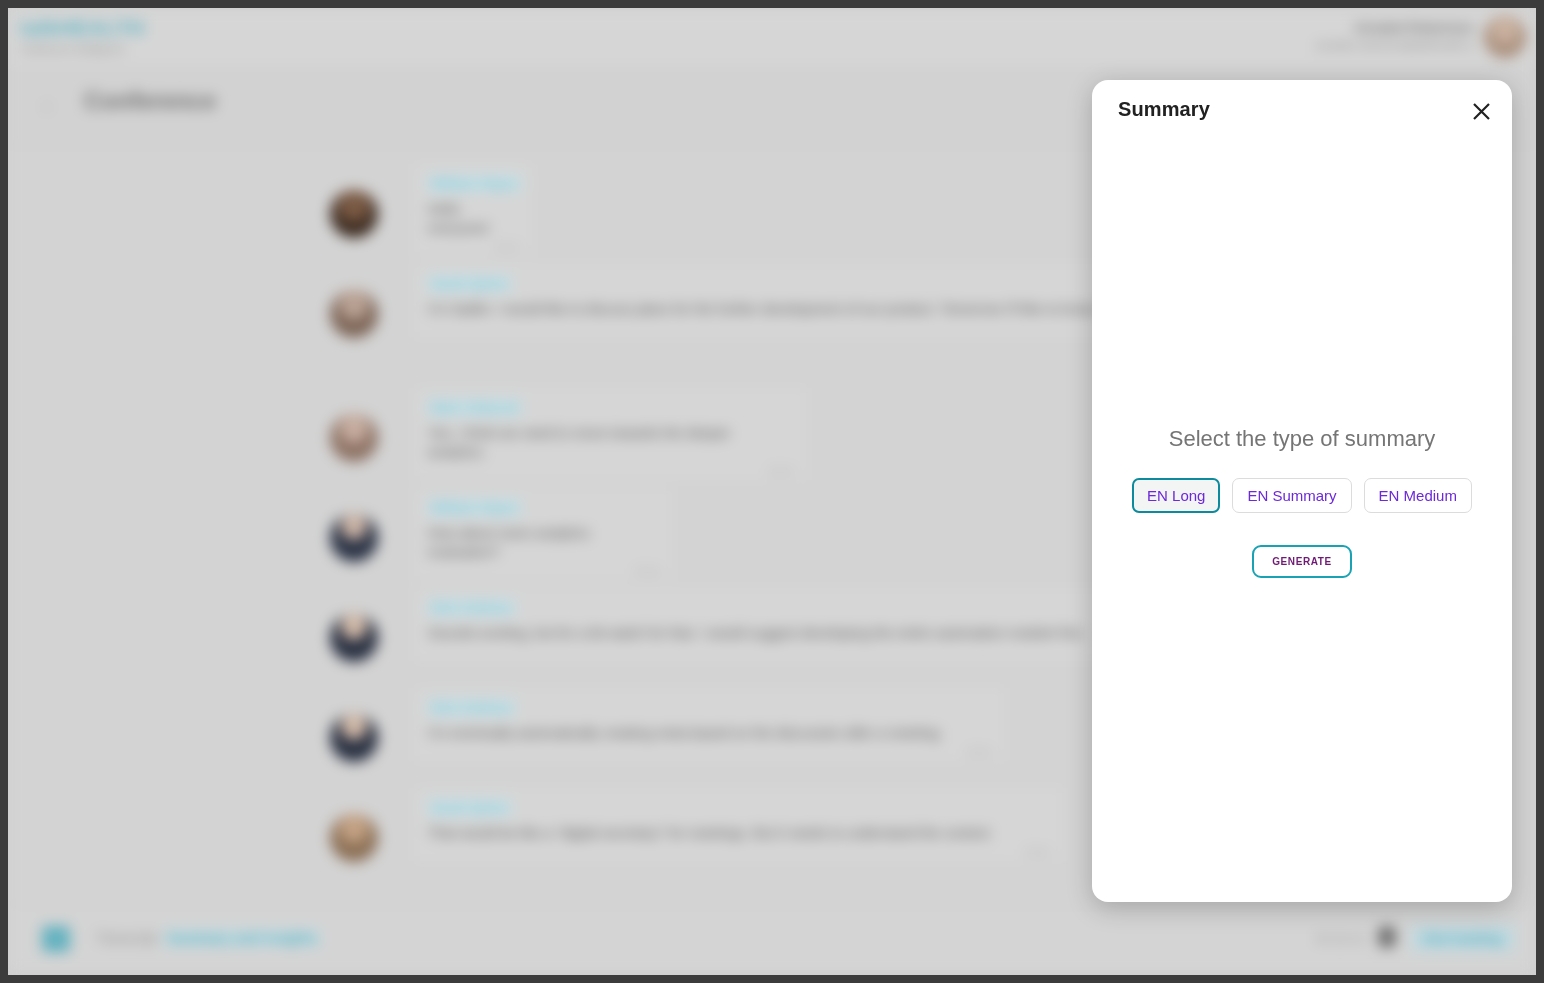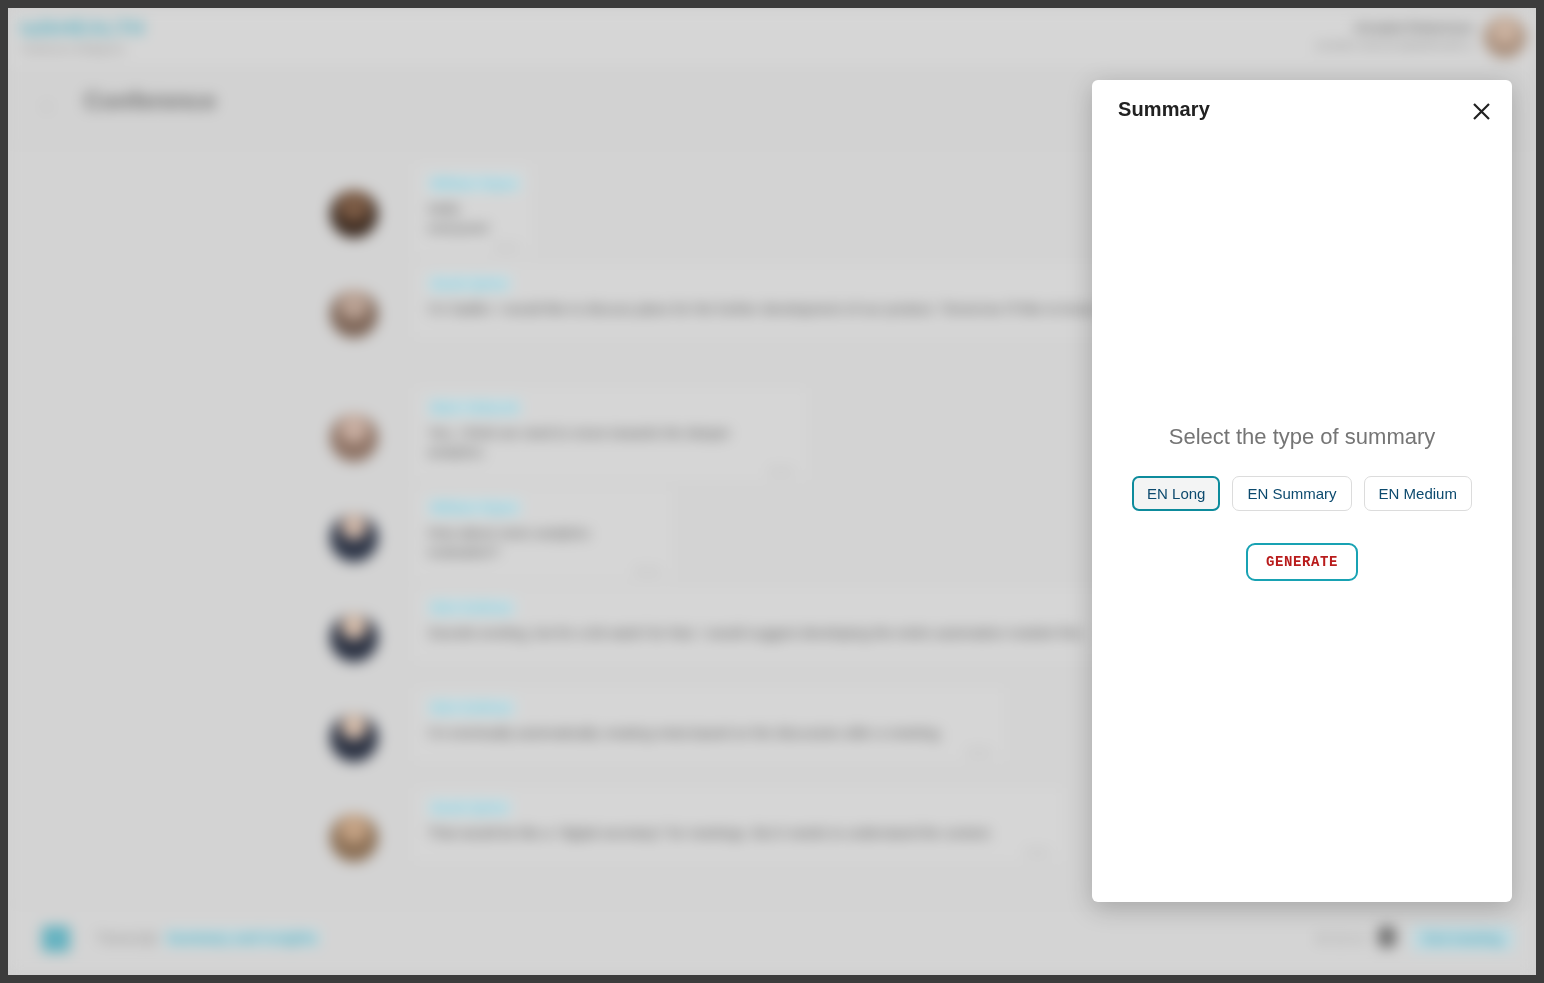--- a/index.html
+++ b/index.html
@@ -221,21 +221,21 @@
   }
 
   
   #modal {
     position: absolute;
     left: 1084px;
     top: 72px;
     width: 420px;
     height: 822px;
     background: #ffffff;
-    border-radius: 6px;
+    border-radius: 16px;
     box-shadow: 0 6px 26px rgba(0,0,0,0.22);
     display: flex;
     flex-direction: column;
   }
   .modal-head {
     position: relative;
     height: 62px;
     flex: 0 0 62px;
   }
   .modal-title {
@@ -273,45 +273,45 @@
     margin-bottom: 26px;
     text-align: center;
   }
   .chip-row {
     display: flex;
     gap: 12px;
     margin-bottom: 32px;
   }
   .chip {
     font-size: 15px;
-    color: #0c4a6e;
+    color: #6d28d9;
     background: #ffffff;
     border: 1px solid #dcdcdc;
     border-radius: 7px;
     padding: 8px 14px;
     cursor: pointer;
     font-family: inherit;
     white-space: nowrap;
   }
   .chip.selected {
     border: 2px solid #0d8b9c;
     background: #f3f4f4;
     padding: 7px 13px;
   }
   .generate-btn {
-    font-size: 14px;
+    font-size: 10px;
     font-weight: bold;
     letter-spacing: 0.6px;
-    color: #b91c1c;
+    color: #701a75;
     background: #ffffff;
     border: 2px solid #18a2b3;
     border-radius: 9px;
     padding: 9px 18px;
     cursor: pointer;
-    font-family: Liberation Mono, monospace;
+    font-family: Liberation Sans, sans-serif;
     white-space: nowrap;
   }
 </style>
 </head>
 <body>
 
 <div id="frame">
 
   <div id="app-bg">
 

